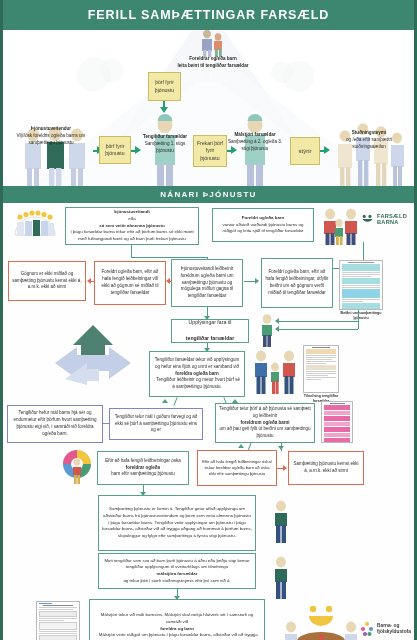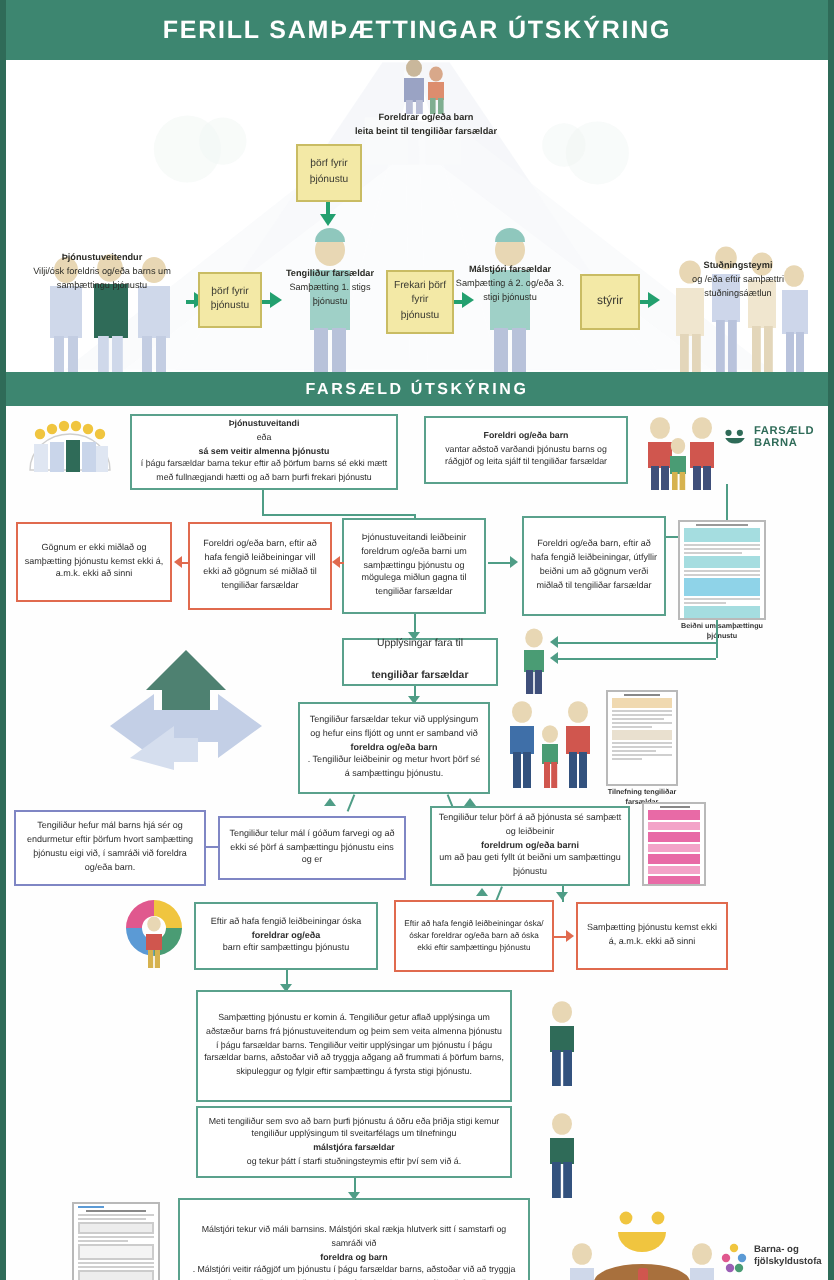--- a/index.html
+++ b/index.html
@@ -165,21 +165,21 @@
     font-size: 3.6px; font-weight: bold; color: #333; line-height: 1.3;
   }
   svg { display: block; }
 </style>
 </head>
 <body>
 
 <div class="page">
 
   <div class="title-bar">
-    <div class="title">FERILL SAMÞÆTTINGAR ÚTSKÝRING</div>
+    <div class="title">FERILL SAMÞÆTTINGAR FARSÆLD</div>
   </div>
 
   <div class="flow-band">
 
     <svg class="road" viewBox="0 0 417 156">
       <path d="M208 0 L250 156 L330 156 L225 0 Z" fill="#eef1f6"></path>
       <path d="M208 0 L166 156 L86 156 L191 0 Z" fill="#eef1f6"></path>
       <path d="M208 4 L214 156 L205 156 L202 4 Z" fill="#f7f8fb"></path>
       <path d="M30 156 L190 30 L226 30 L388 156 Z" fill="#f2f4f8" opacity=".85"></path>
       <path d="M60 156 L196 52 L220 52 L358 156 Z" fill="#fafbfd" opacity=".9"></path>
@@ -292,21 +292,21 @@
       </svg>
       <div class="flow-cap" style="left:326px; top:100px; width:80px;">
         <b>Stuðningsteymi</b><br>
         <span>og /eða eftir samþættri stuðningsáætlun</span>
       </div>
 
     </div>
   </div>
 
   <div class="sec-bar">
-    <div class="sec-title">FARSÆLD ÚTSKÝRING</div>
+    <div class="sec-title">NÁNARI ÞJÓNUSTU</div>
   </div>
 
   <div class="detail">
 
     <svg style="position:absolute;left:10px;top:6px;" width="44" height="28" viewBox="0 0 44 28">
       <path d="M2 26 a20 18 0 0 1 40 0 z" fill="#ffffff" stroke="#cfcfcf" stroke-width=".7"></path>
       <circle cx="7" cy="8" r="2.6" fill="#f0c53f"></circle>
         <circle cx="13" cy="5.5" r="2.6" fill="#f0c53f"></circle>
       <circle cx="19" cy="4" r="2.6" fill="#f0c53f"></circle>
         <circle cx="25" cy="4" r="2.6" fill="#f0c53f"></circle>

